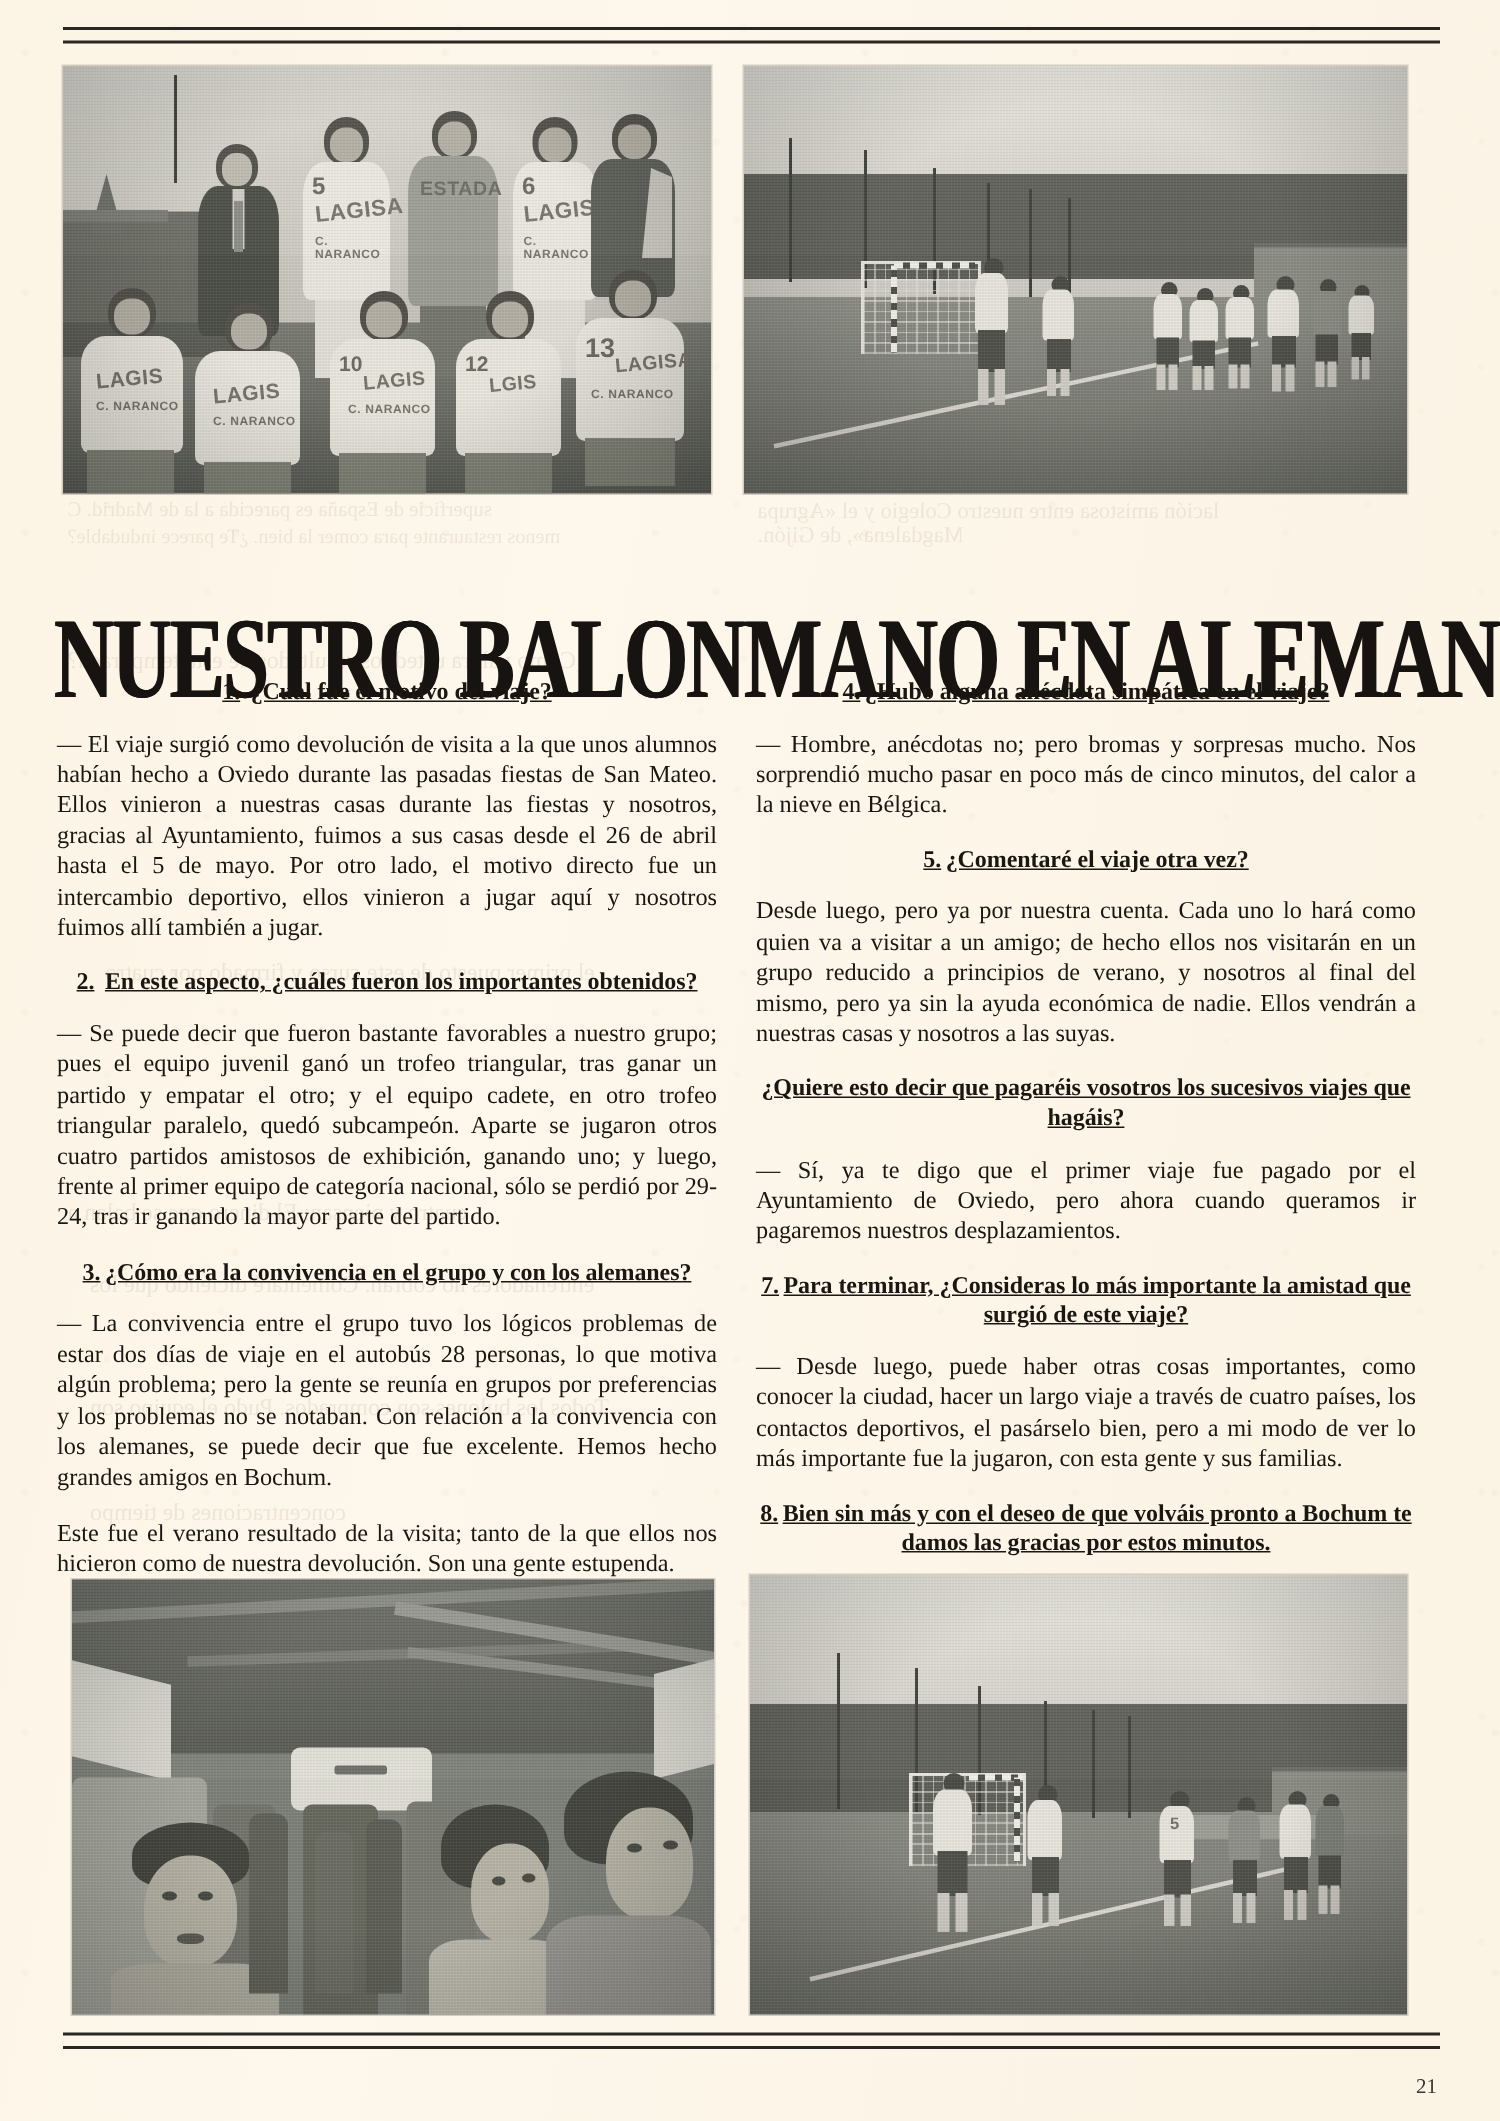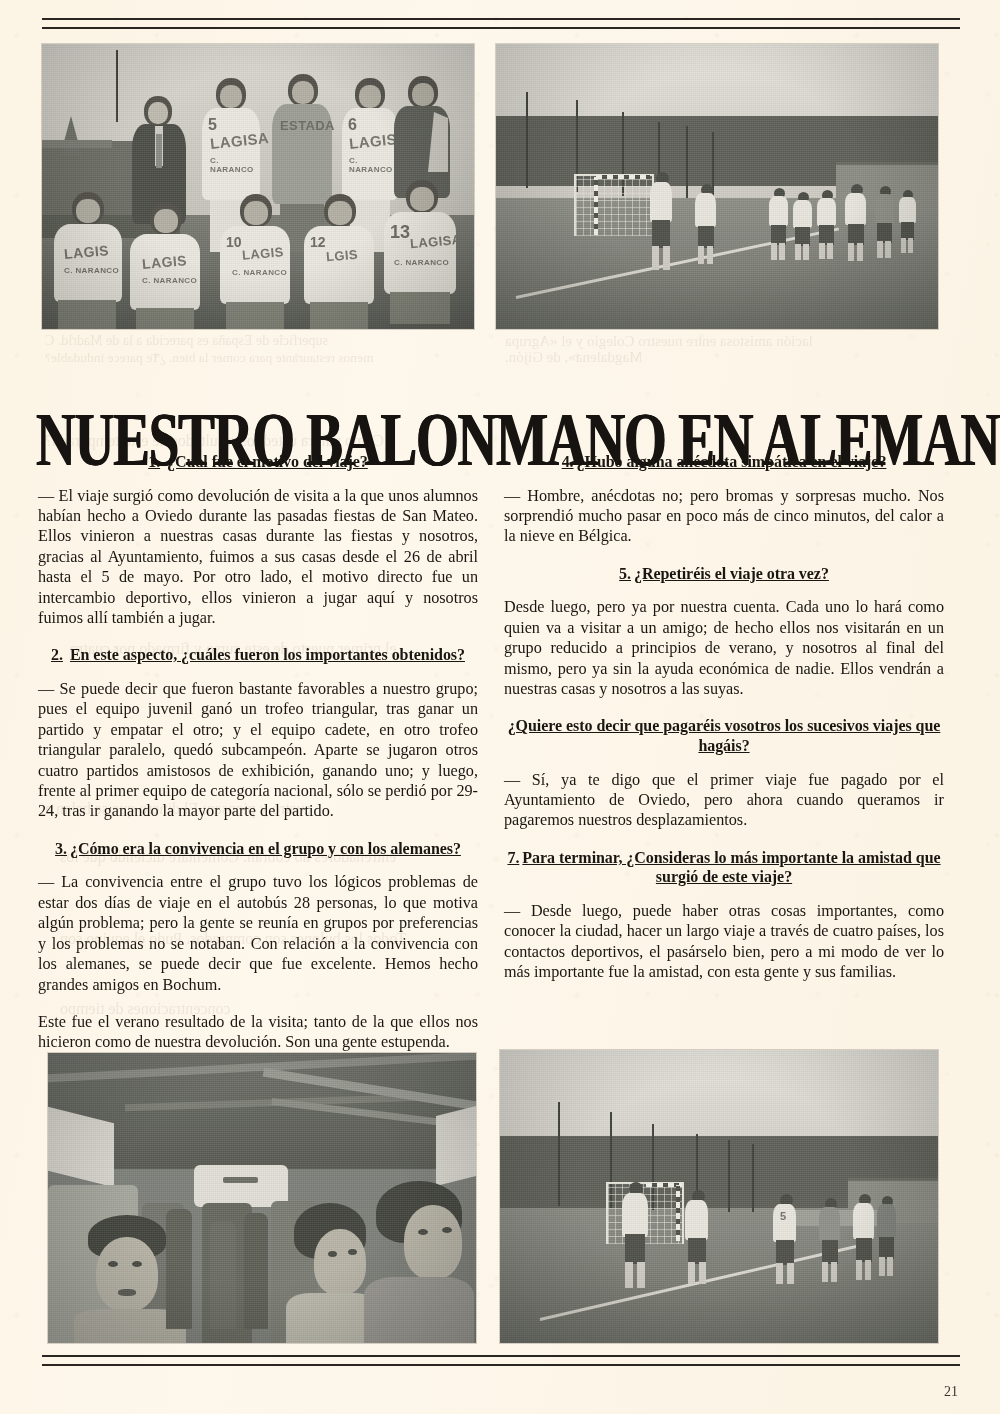--- a/index.html
+++ b/index.html
@@ -399,26 +399,27 @@
       <p class="a">— El viaje surgió como devolución de visita a la que unos alumnos habían hecho a Oviedo durante las pasadas fiestas de San Mateo. Ellos vinieron a nuestras casas durante las fiestas y nosotros, gracias al Ayuntamiento, fuimos a sus casas desde el 26 de abril hasta el 5 de mayo. Por otro lado, el motivo directo fue un intercambio deportivo, ellos vinieron a jugar aquí y nosotros fuimos allí también a jugar.</p>
       <p class="q"><span class="qn">2.</span><span>En este aspecto, ¿cuáles fueron los importantes obtenidos?</span></p>
       <p class="a">— Se puede decir que fueron bastante favorables a nuestro grupo; pues el equipo juvenil ganó un trofeo triangular, tras ganar un partido y empatar el otro; y el equipo cadete, en otro trofeo triangular paralelo, quedó subcampeón. Aparte se jugaron otros cuatro partidos amistosos de exhibición, ganando uno; y luego, frente al primer equipo de categoría nacional, sólo se perdió por 29-24, tras ir ganando la mayor parte del partido.</p>
       <p class="q tight"><span class="qn">3.</span><span>¿Cómo era la convivencia en el grupo y con los alemanes?</span></p>
       <p class="a">— La convivencia entre el grupo tuvo los lógicos problemas de estar dos días de viaje en el autobús 28 personas, lo que motiva algún problema; pero la gente se reunía en grupos por preferencias y los problemas no se notaban. Con relación a la convivencia con los alemanes, se puede decir que fue excelente. Hemos hecho grandes amigos en Bochum.</p>
       <p class="a last">Este fue el verano resultado de la visita; tanto de la que ellos nos hicieron como de nuestra devolución. Son una gente estupenda.</p>
     </div>
   <div class="col col-right" id="col-right">
       <p class="q tight"><span class="qn">4.</span><span>¿Hubo alguna anécdota simpática en el viaje?</span></p>
       <p class="a">— Hombre, anécdotas no; pero bromas y sorpresas mucho. Nos sorprendió mucho pasar en poco más de cinco minutos, del calor a la nieve en Bélgica.</p>
-      <p class="q tight"><span class="qn">5.</span><span>¿Repetiréis el viaje otra vez?</span></p>
+      <p class="q tight"><span class="qn">5.</span><span>¿Comentaré el viaje otra vez?</span></p>
       <p class="a">Desde luego, pero ya por nuestra cuenta. Cada uno lo hará como quien va a visitar a un amigo; de hecho ellos nos visitarán en un grupo reducido a principios de verano, y nosotros al final del mismo, pero ya sin la ayuda económica de nadie. Ellos vendrán a nuestras casas y nosotros a las suyas.</p>
       <p class="q tight"><span>¿Quiere esto decir que pagaréis vosotros los sucesivos viajes que hagáis?</span></p>
       <p class="a">— Sí, ya te digo que el primer viaje fue pagado por el Ayuntamiento de Oviedo, pero ahora cuando queramos ir pagaremos nuestros desplazamientos.</p>
       <p class="q tight"><span class="qn">7.</span><span>Para terminar, ¿Consideras lo más importante la amistad que surgió de este viaje?</span></p>
-      <p class="a">— Desde luego, puede haber otras cosas importantes, como conocer la ciudad, hacer un largo viaje a través de cuatro países, los contactos deportivos, el pasárselo bien, pero a mi modo de ver lo más importante fue la amistad, con esta gente y sus familias.</p>
+      <p class="a">— Desde luego, puede haber otras cosas importantes, como conocer la ciudad, hacer un largo viaje a través de cuatro países, los contactos deportivos, el pasárselo bien, pero a mi modo de ver lo más importante fue la jugaron, con esta gente y sus familias.</p>
+      <p class="q tight"><span class="qn">8.</span><span>Bien sin más y con el deseo de que volváis pronto a Bochum te damos las gracias por estos minutos.</span></p>
     </div>
 
   <div class="photo" style="left:48px; top:1053px; width:428px; height:290px; background:#7e807a;">
     <div class="bus-ceiling"></div>
     <div class="bus-beam" style="left:0;top:10px;width:100%;height:8px;transform:skewY(-3deg);"></div>
     <div class="bus-beam" style="left:18%;top:46px;width:70%;height:7px;transform:skewY(-2deg);background:#7c7e76;"></div>
     <div class="bus-beam" style="left:50%;top:32px;width:52%;height:9px;transform:rotate(9deg);background:#999b93;"></div>
     <div class="bus-beam" style="left:52%;top:58px;width:50%;height:7px;transform:rotate(7deg);background:#8b8d85;"></div>
     <div class="bus-win" style="left:0;top:62px;width:66px;height:64px;transform:skewY(14deg);"></div>
     <div class="bus-win" style="right:0;top:58px;width:40px;height:70px;transform:skewY(-14deg);"></div>

